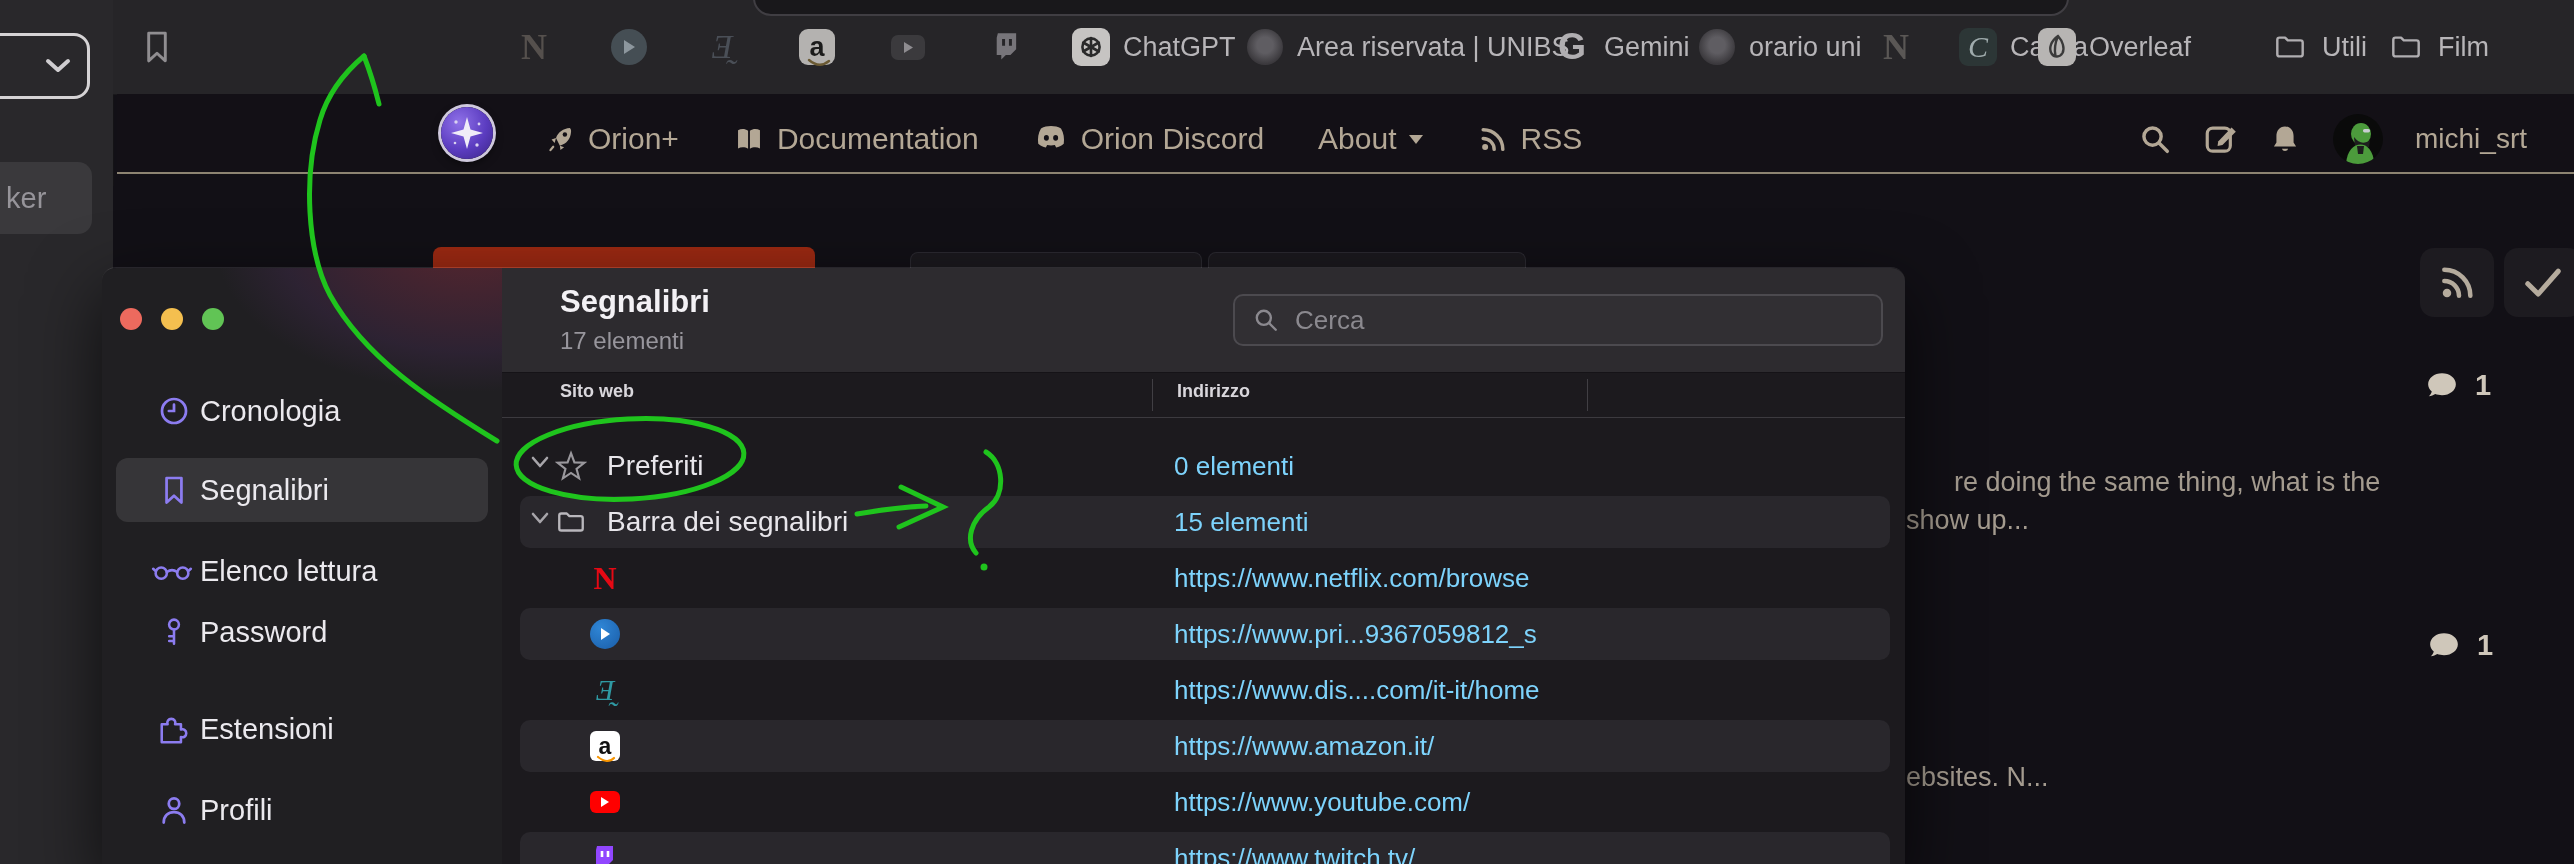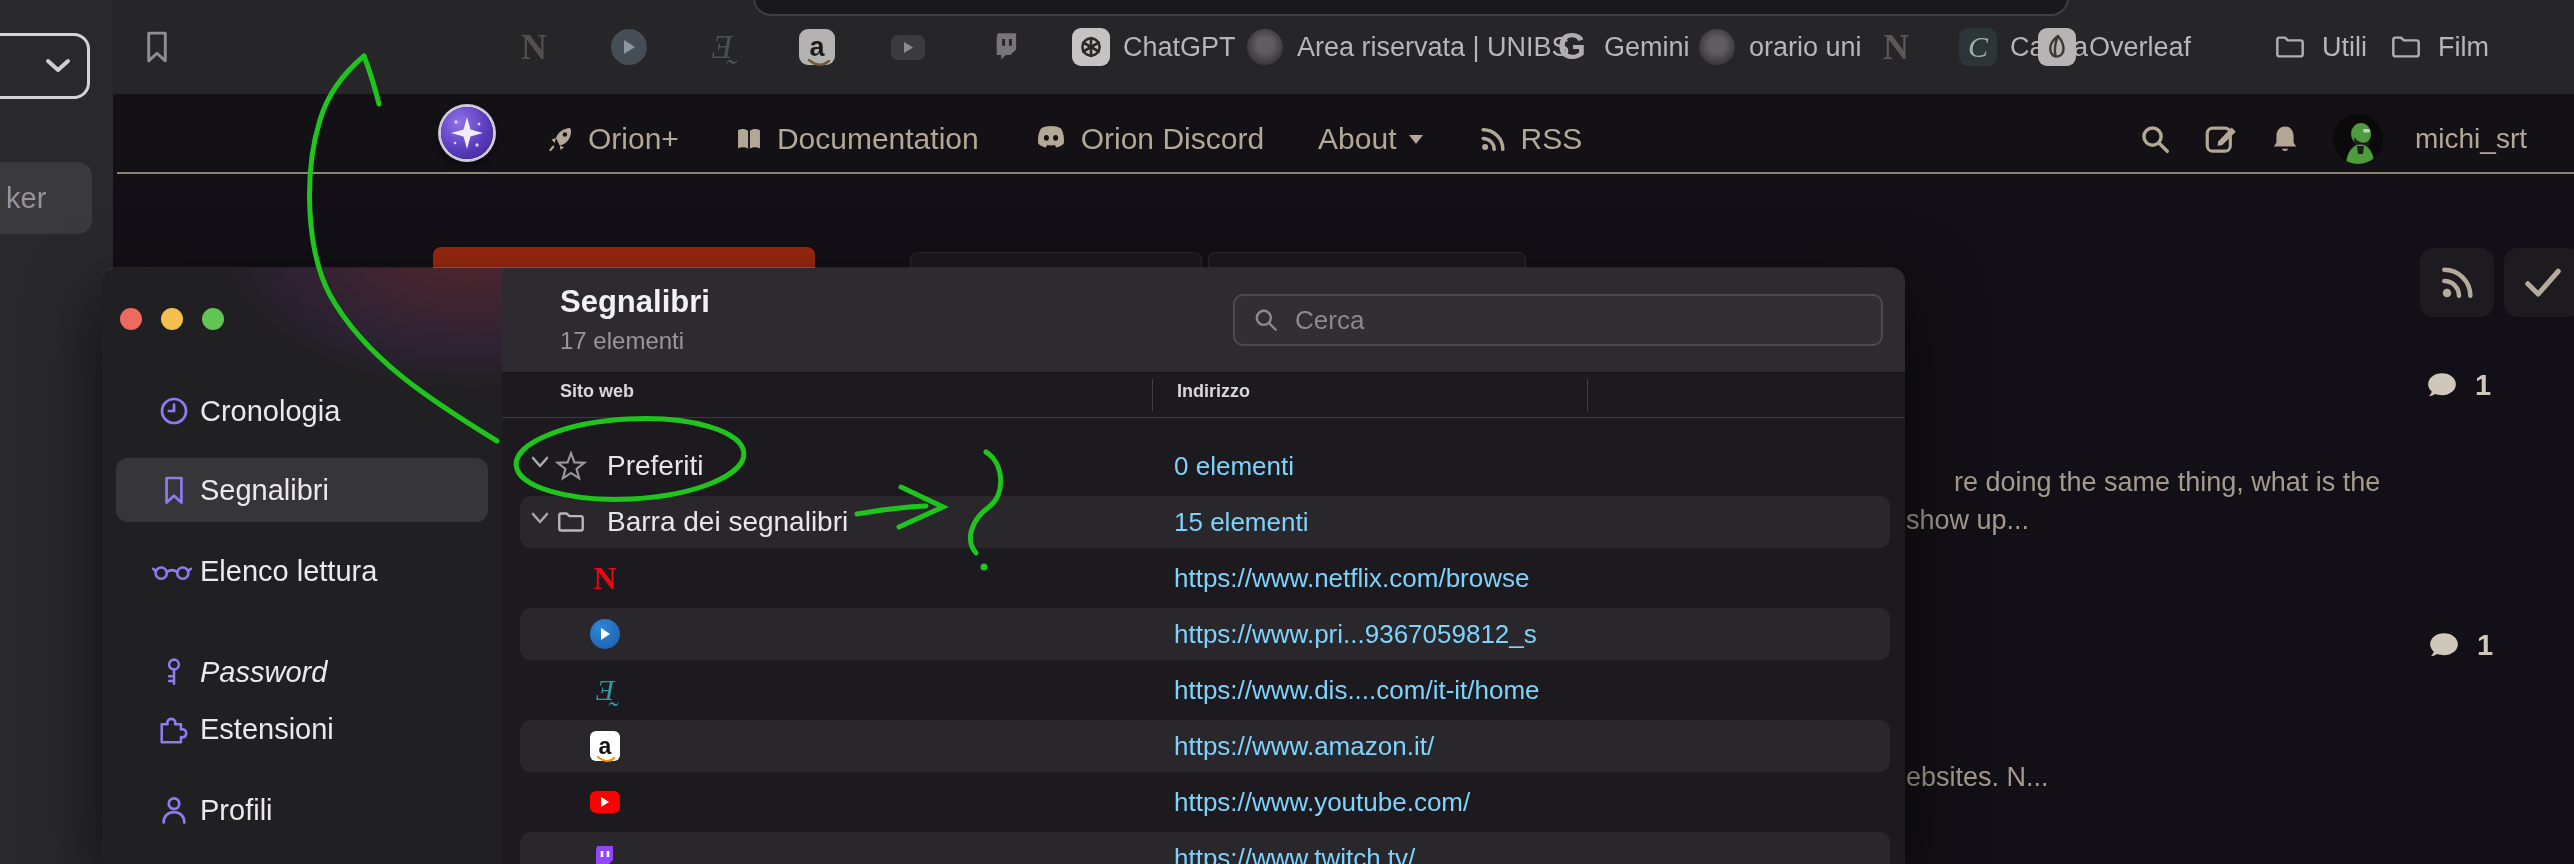--- a/index.html
+++ b/index.html
@@ -342,21 +342,21 @@
       <div class="sb-item" style="top:275px;">
         <span class="sb-ic" style="left:48px;width:44px;">
             <svg width="44" height="28" viewBox="0 0 40 26">
               <circle cx="10" cy="15" r="5.2" fill="none" stroke="#8c7cf0" stroke-width="2.4"></circle>
               <circle cx="30" cy="15" r="5.2" fill="none" stroke="#8c7cf0" stroke-width="2.4"></circle>
               <path d="M15.2 14 Q20 10.5 24.8 14 M4.8 13 L2.5 11 M35.2 13 L37.5 11" fill="none" stroke="#8c7cf0" stroke-width="2.4" stroke-linecap="round"></path>
             </svg>
           </span>
         <span class="sb-label">Elenco lettura</span>
       </div>
-      <div class="sb-item" style="top:376px;font-style:italic;">
+      <div class="sb-item" style="top:336px;">
         <span class="sb-ic">
             <svg width="30" height="32" viewBox="0 0 28 30">
               <circle cx="14" cy="8" r="4.6" fill="none" stroke="#8c7cf0" stroke-width="2.4"></circle>
               <path d="M14 12.6 V26 M14 19 H9.5 M14 23.5 H9.5" fill="none" stroke="#8c7cf0" stroke-width="2.4" stroke-linecap="round"></path>
             </svg>
           </span>
         <span class="sb-label">Password</span>
       </div>
       <div class="sb-item" style="top:433px;">
         <span class="sb-ic">

